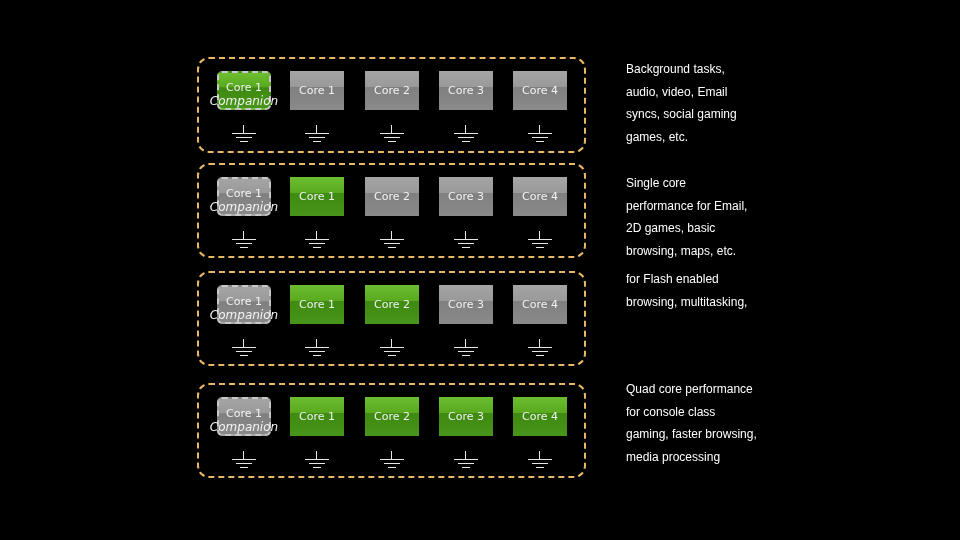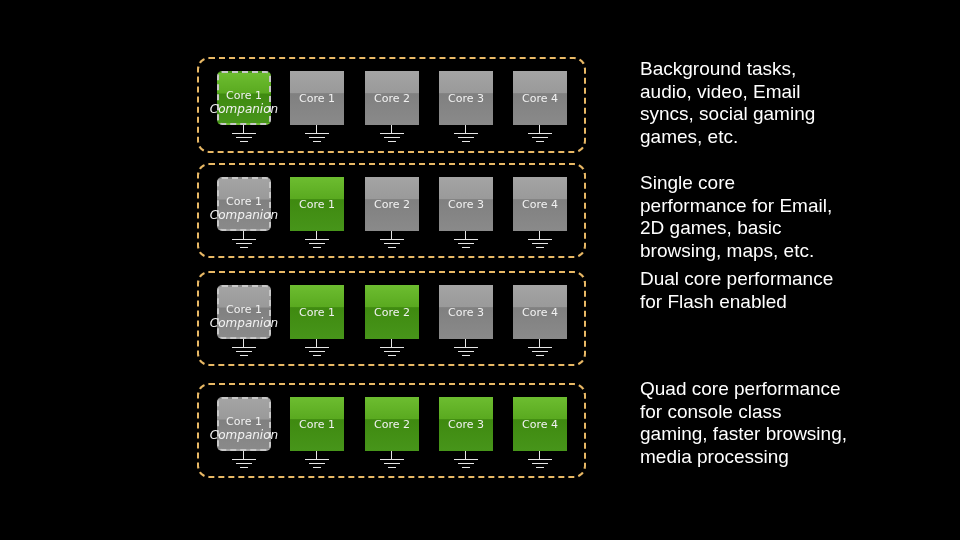--- a/index.html
+++ b/index.html
@@ -5,42 +5,42 @@
     html, body { margin: 0; padding: 0; }
     body {
       width: 960px; height: 540px; background: #000; position: relative; overflow: hidden;
       font-family: "DejaVu Sans", sans-serif;
     }
     .frame {
       position: absolute; left: 197px; width: 389px;
       border: 2px dashed #e8b865; border-radius: 12px; box-sizing: border-box;
     }
     .core {
-      position: absolute; width: 54px; height: 54px; box-sizing: border-box;
+      position: absolute; width: 54px; height: 39px; box-sizing: border-box;
       color: #f2f2f2; font-size: 11px; text-align: center;
       display: flex; flex-direction: column; align-items: center; justify-content: center;
     }
     .core.gray {
       background: linear-gradient(to bottom, #a4a4a4 0%, #9a9a9a 40%, #808080 42%, #8a8a8a 100%);
     }
     .core.green {
       background: linear-gradient(to bottom, #6dbd30 0%, #5aaa20 40%, #3f8a10 42%, #47951a 100%);
     }
     .core.companion { border: 2px dashed #c8c8c8; border-radius: 5px; }
     .core .name { line-height: 13px; }
     .core .sub { font-size: 12px; font-style: italic; margin-top: 3px; line-height: 9px; }
     .core.companion .name { margin-top: 6px; }
     .ground { position: absolute; width: 24px; height: 18px; }
     .ground .stem { position: absolute; left: 11px; top: 0; width: 1px; height: 8px; background: #e6e6e6; }
     .ground .l1 { position: absolute; left: 0; top: 8px; width: 24px; height: 1px; background: #e6e6e6; }
     .ground .l2 { position: absolute; left: 4px; top: 12px; width: 16px; height: 1px; background: #e6e6e6; }
     .ground .l3 { position: absolute; left: 8px; top: 16px; width: 8px; height: 1px; background: #e6e6e6; }
     .desc {
-      position: absolute; left: 640px; width: 190px; color: #fff;
-      font-family: "Liberation Sans", sans-serif; font-size: 19px; line-height: 22.5px;
+      position: absolute; left: 626px; width: 190px; color: #fff;
+      font-family: "Liberation Sans", sans-serif; font-size: 12px; line-height: 22.5px;
     }
     .desc .line { display: block; white-space: nowrap; }
   </style>
 </head>
 <body>
 
 <div id="diagram">
     <div class="frame" style="top: 57px; height: 96px;"></div>
     <div class="core green companion" style="left: 217px; top: 71px;">
       <span class="name">Core 1</span>
@@ -188,22 +188,22 @@
     <div class="core gray" style="left: 513px; top: 285px;">
       <span class="name">Core 4</span>
     </div>
     <div class="ground" style="left: 528px; top: 339px;">
       <div class="stem"></div>
       <div class="l1"></div>
       <div class="l2"></div>
       <div class="l3"></div>
     </div>
     <div class="desc" style="top: 268px;">
-      <span class="line">Dual core performance</span>
       <span class="line">for Flash enabled</span>
+      <span class="line">browsing, multitasking,</span>
     </div>
     <div class="frame" style="top: 383px; height: 95px;"></div>
     <div class="core gray companion" style="left: 217px; top: 397px;">
       <span class="name">Core 1</span>
       <span class="sub">Companion</span>
     </div>
     <div class="ground" style="left: 232px; top: 451px;">
       <div class="stem"></div>
       <div class="l1"></div>
       <div class="l2"></div>

